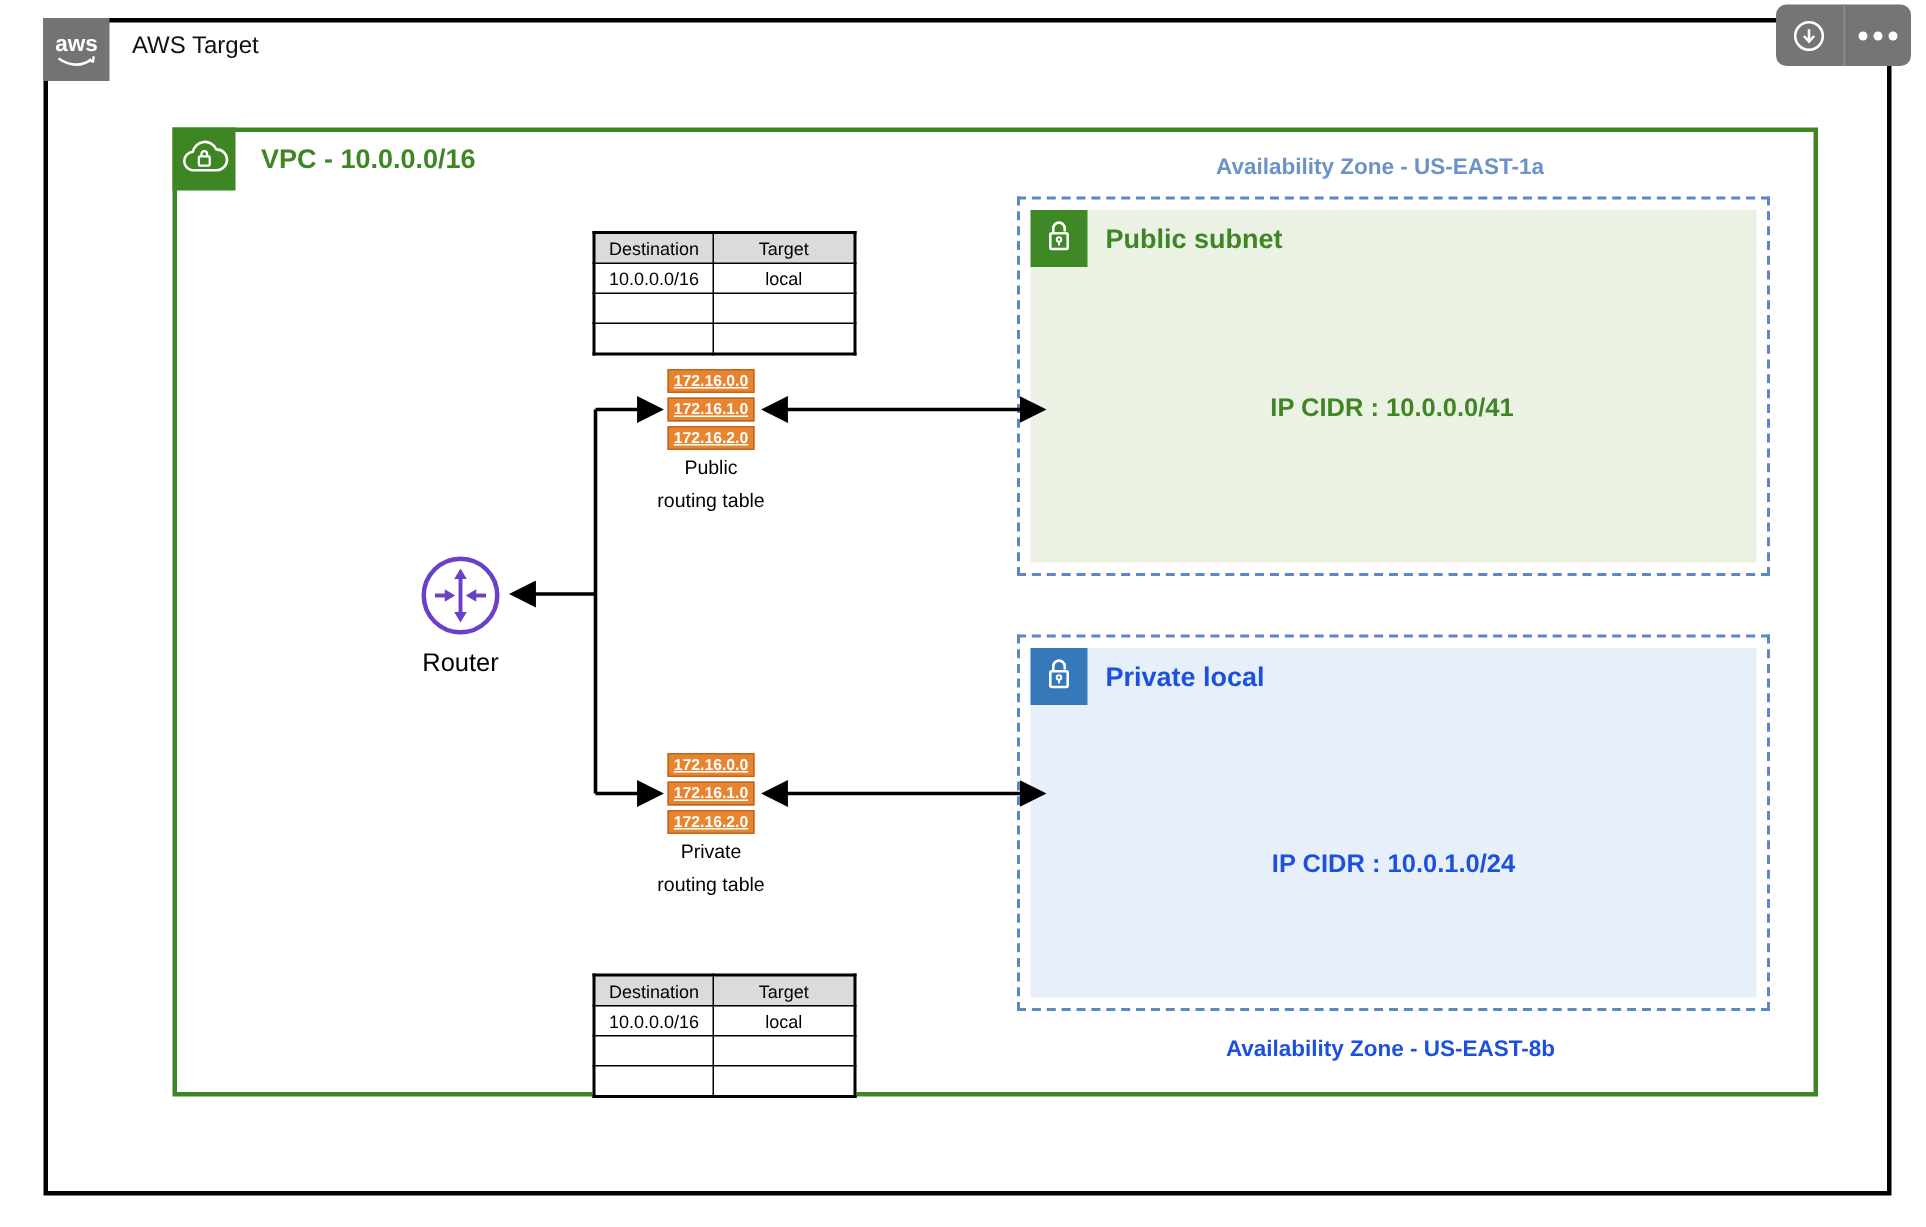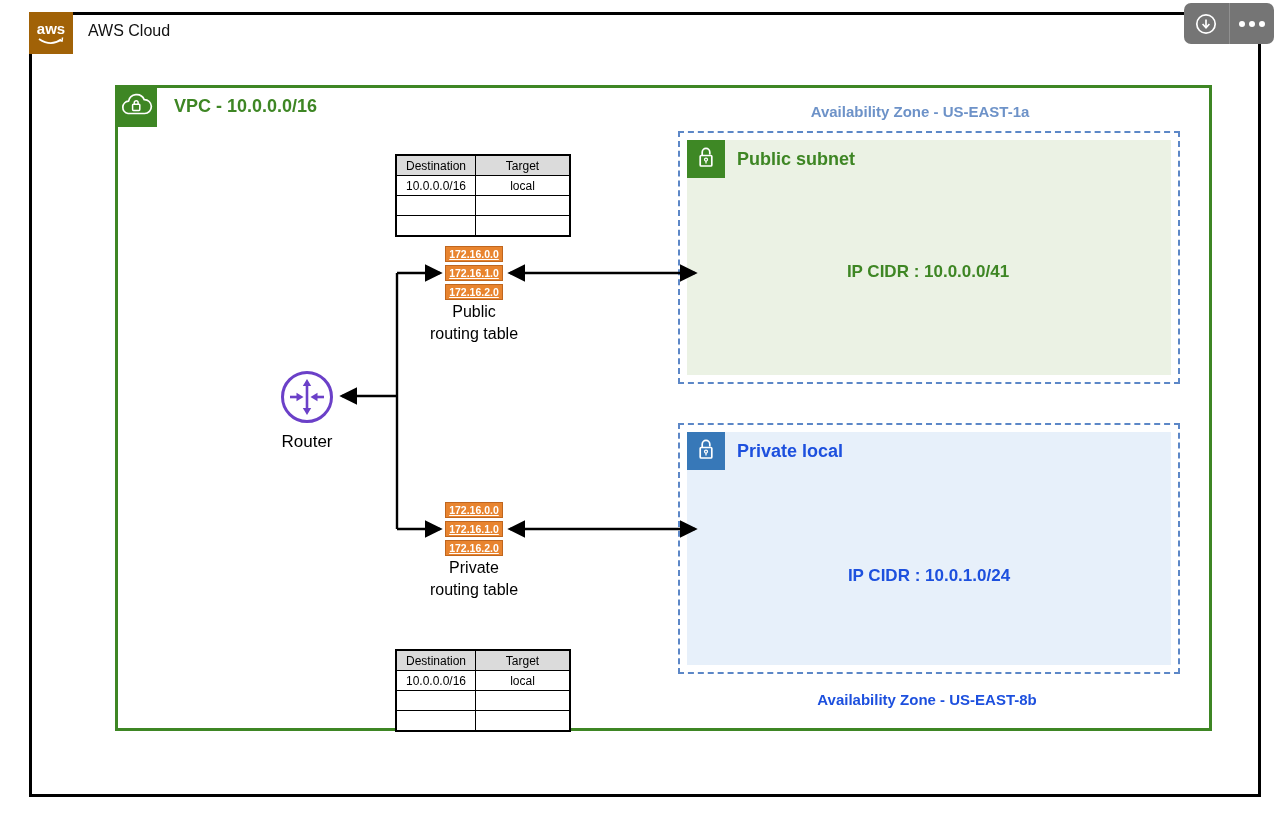--- a/index.html
+++ b/index.html
@@ -6,21 +6,21 @@
   body{
     width:1284px;height:818px;position:relative;background:#fff;
     font-family:"Liberation Sans",sans-serif;overflow:hidden;
   }
   .abs{position:absolute;box-sizing:border-box;}
 
   
   .frame{left:29px;top:12px;width:1232px;height:785px;border:3px solid #000;z-index:1;}
 
   
-  .aws-logo{left:29px;top:12px;width:44px;height:42px;background:#a16207;z-index:3;}
+  .aws-logo{left:29px;top:12px;width:44px;height:42px;background:#737373;z-index:3;}
   .page-title{left:88px;top:22px;font-size:16px;color:#111;z-index:3;}
 
   
   .toolbar{left:1184px;top:3px;width:90px;height:41px;background:#757575;border-radius:7px;
            display:flex;align-items:stretch;z-index:6;}
   .tb-btn{flex:1;display:flex;align-items:center;justify-content:center;cursor:pointer;}
   .tb-btn + .tb-btn{border-left:1px solid #909090;}
   .dots{display:flex;gap:4px;}
   .dots span{width:6px;height:6px;border-radius:50%;background:#fff;display:block;}
 
@@ -58,21 +58,21 @@
                height:19px;padding:0;font-weight:normal;}
   .route-table th{background:#DBDBDB;}
   .route-table .c1{width:78px;}
   .route-table .c2{width:93px;}
   .rt-top{left:395px;top:130px;}
   .rt-bottom{left:395px;top:625px;}
 
   
   .route-box{width:58px;height:16px;background:#E8842F;border:1px solid #C0661E;color:#fff;
              font-size:10.5px;font-weight:bold;text-align:center;line-height:14px;z-index:3;text-decoration:underline;}
-  .stack-label{width:160px;text-align:center;font-size:16px;line-height:22px;color:#000;
+  .stack-label{width:160px;text-align:center;font-size:13px;line-height:22px;color:#000;
                white-space:pre-line;z-index:3;}
 
   
   .router-circle{left:281px;top:371px;width:52px;height:52px;border:3px solid #6B40C8;
                  border-radius:50%;display:flex;align-items:center;justify-content:center;z-index:3;background:#fff;}
   .router-label{left:307px;top:432px;transform:translateX(-50%);font-size:17px;color:#000;z-index:3;}
 
   
   .wires{left:0;top:0;width:1284px;height:818px;z-index:4;pointer-events:none;}
 </style>
@@ -81,21 +81,21 @@
 
 <div class="abs frame"></div>
 
 <div class="abs aws-logo">
   <svg width="44" height="42" viewBox="0 0 44 42">
     <text x="22" y="22" text-anchor="middle" font-size="15" font-weight="bold" fill="#fff" font-family="Liberation Sans, sans-serif">aws</text>
     <path d="M10 27 Q 22 35 32 27.5" stroke="#fff" stroke-width="1.8" fill="none"></path>
     <path d="M33.5 25.5 L33 29 L29.8 28.2" stroke="#fff" stroke-width="1.5" fill="none"></path>
   </svg>
 </div>
-<div class="abs page-title">AWS Cloud</div>
+<div class="abs page-title">AWS Target</div>
 
 <div class="abs toolbar">
   <div class="tb-btn">
     <svg width="24" height="24" viewBox="0 0 24 24">
       <circle cx="12" cy="12" r="9.2" stroke="#fff" stroke-width="1.7" fill="none"></circle>
       <path d="M12 7.5 V15" stroke="#fff" stroke-width="1.7" fill="none"></path>
       <path d="M8.6 12 L12 15.8 L15.4 12" stroke="#fff" stroke-width="1.7" fill="none"></path>
     </svg>
   </div>
   <div class="tb-btn">

